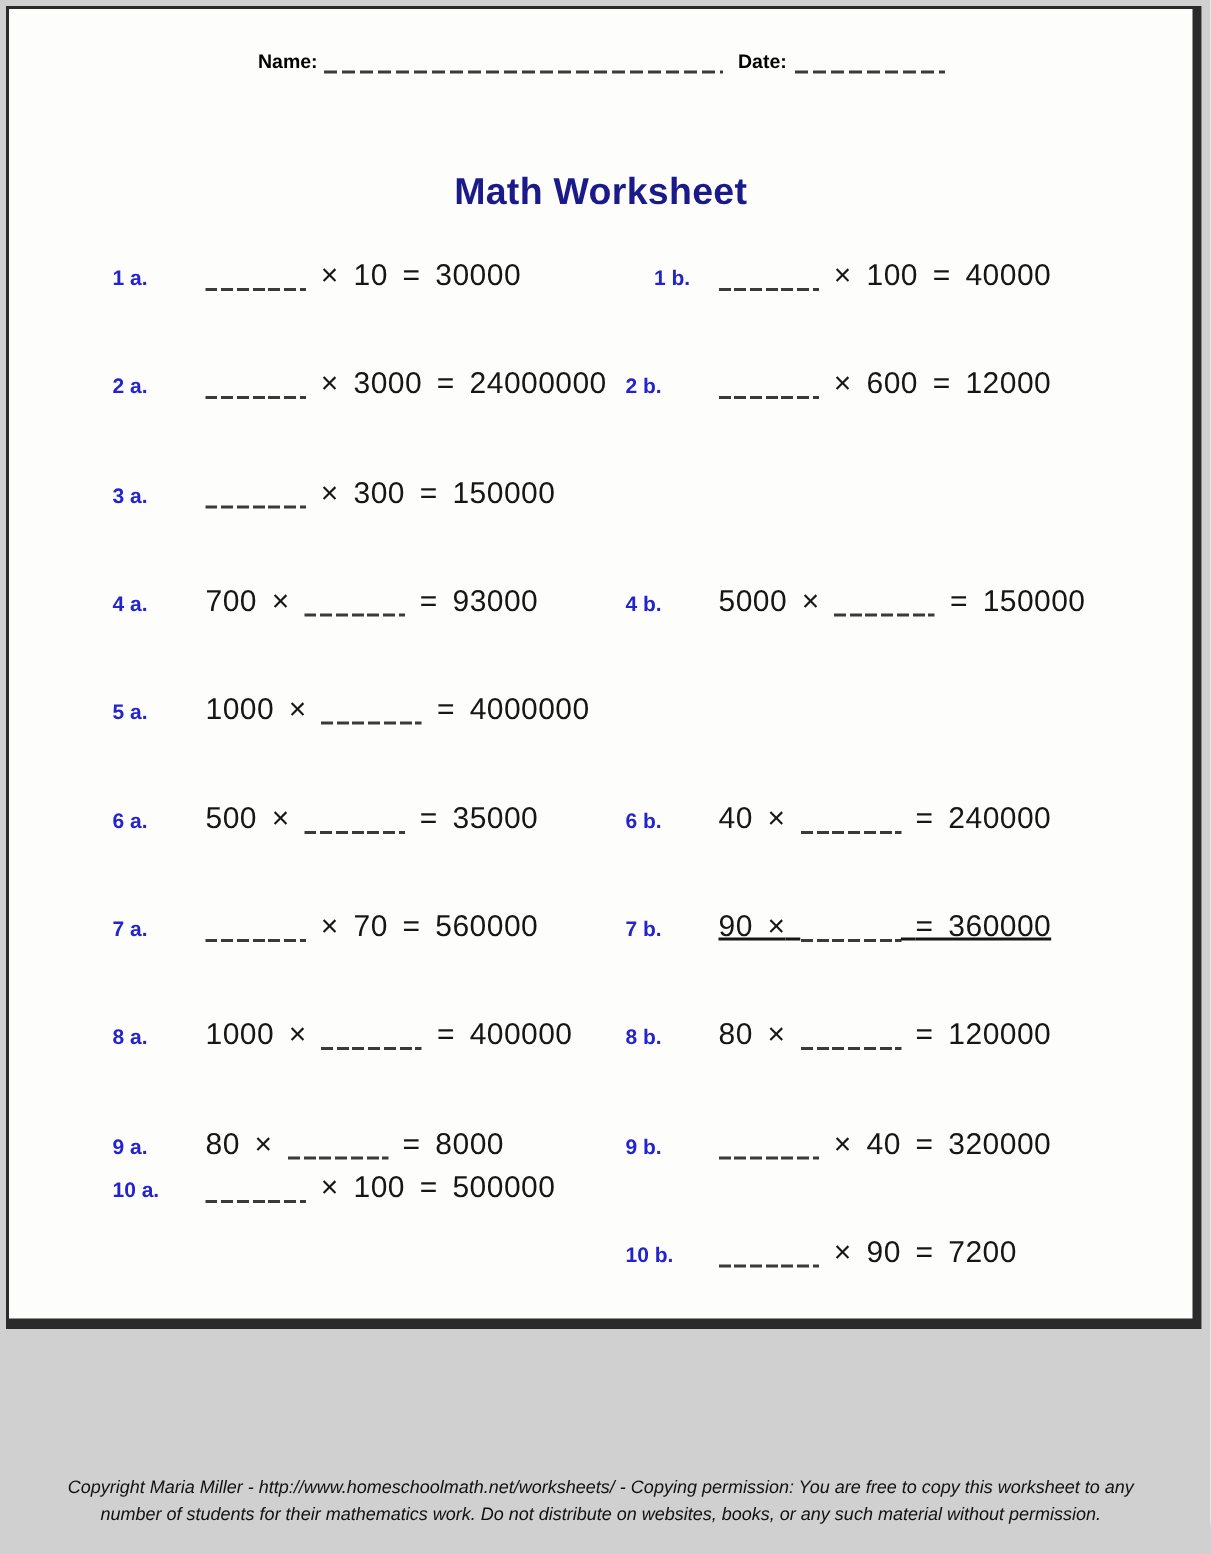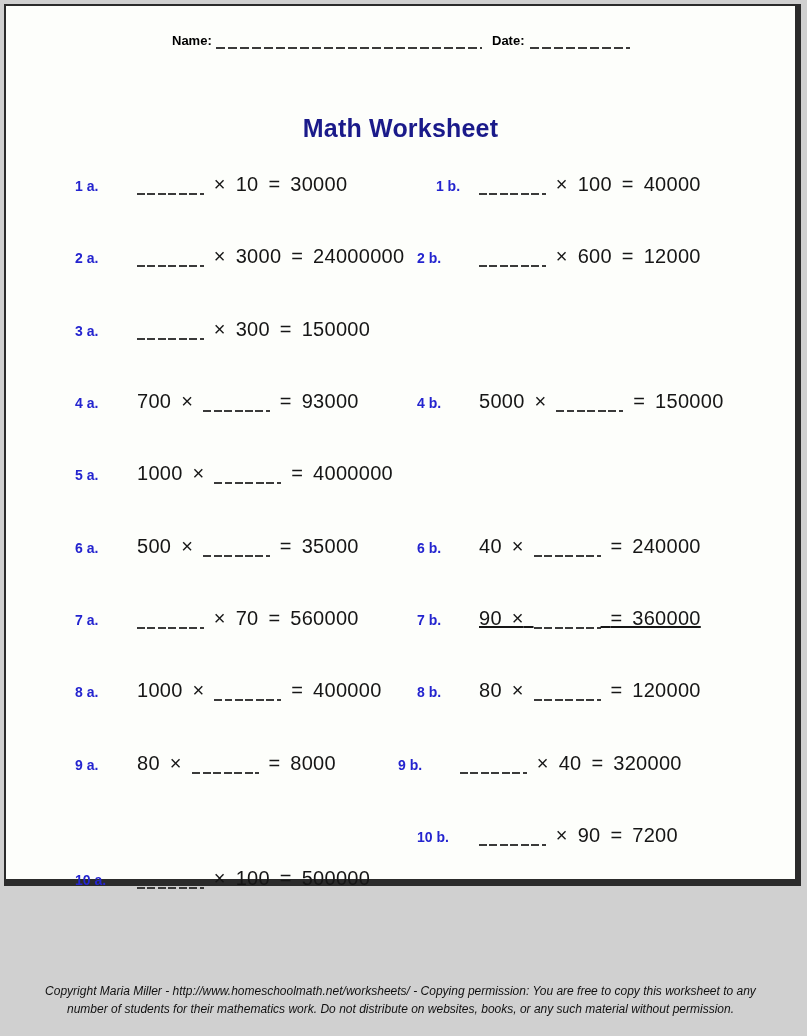--- a/index.html
+++ b/index.html
@@ -102,22 +102,22 @@
       <div class="prob" style="top: 382.99px; left: 69px;"><span class="plabel">4 a.</span><span class="expr"><span class="pre">700 ×</span> <span class="blank"></span> <span class="post">= 93000</span></span></div>
       <div class="prob" style="top: 382.99px; left: 411px;"><span class="plabel">4 b.</span><span class="expr"><span class="pre">5000 ×</span> <span class="blank"></span> <span class="post">= 150000</span></span></div>
       <div class="prob" style="top: 455.32px; left: 69px;"><span class="plabel">5 a.</span><span class="expr"><span class="pre">1000 ×</span> <span class="blank"></span> <span class="post">= 4000000</span></span></div>
       <div class="prob" style="top: 527.65px; left: 69px;"><span class="plabel">6 a.</span><span class="expr"><span class="pre">500 ×</span> <span class="blank"></span> <span class="post">= 35000</span></span></div>
       <div class="prob" style="top: 527.65px; left: 411px;"><span class="plabel">6 b.</span><span class="expr"><span class="pre">40 ×</span> <span class="blank"></span> <span class="post">= 240000</span></span></div>
       <div class="prob" style="top: 599.98px; left: 69px;"><span class="plabel">7 a.</span><span class="expr"><span class="blank"></span> <span class="post">× 70 = 560000</span></span></div>
       <div class="prob" style="top: 599.98px; left: 411px; text-decoration: underline;"><span class="plabel">7 b.</span><span class="expr"><span class="pre">90 ×</span> <span class="blank"></span> <span class="post">= 360000</span></span></div>
       <div class="prob" style="top: 672.31px; left: 69px;"><span class="plabel">8 a.</span><span class="expr"><span class="pre">1000 ×</span> <span class="blank"></span> <span class="post">= 400000</span></span></div>
       <div class="prob" style="top: 672.31px; left: 411px;"><span class="plabel">8 b.</span><span class="expr"><span class="pre">80 ×</span> <span class="blank"></span> <span class="post">= 120000</span></span></div>
       <div class="prob" style="top: 744.64px; left: 69px;"><span class="plabel">9 a.</span><span class="expr"><span class="pre">80 ×</span> <span class="blank"></span> <span class="post">= 8000</span></span></div>
-      <div class="prob" style="top: 744.64px; left: 392px;"><span class="plabel">9 b.</span><span class="expr"><span class="blank"></span> <span class="post">× 40 = 320000</span></span></div>
-      <div class="prob" style="top: 860px; left: 69px;"><span class="plabel">10 a.</span><span class="expr"><span class="blank"></span> <span class="post">× 100 = 500000</span></span></div>
+      <div class="prob" style="top: 744.64px; left: 411px;"><span class="plabel">9 b.</span><span class="expr"><span class="blank"></span> <span class="post">× 40 = 320000</span></span></div>
+      <div class="prob" style="top: 774px; left: 69px;"><span class="plabel">10 a.</span><span class="expr"><span class="blank"></span> <span class="post">× 100 = 500000</span></span></div>
       <div class="prob" style="top: 816.97px; left: 411px;"><span class="plabel">10 b.</span><span class="expr"><span class="blank"></span> <span class="post">× 90 = 7200</span></span></div>
     </div>
 
   <div class="footer">
     <div>Copyright Maria Miller - http://www.homeschoolmath.net/worksheets/ - Copying permission: You are free to copy this worksheet to any</div>
     <div>number of students for their mathematics work. Do not distribute on websites, books, or any such material without permission.</div>
   </div>
 </div>
 
 </body></html>

